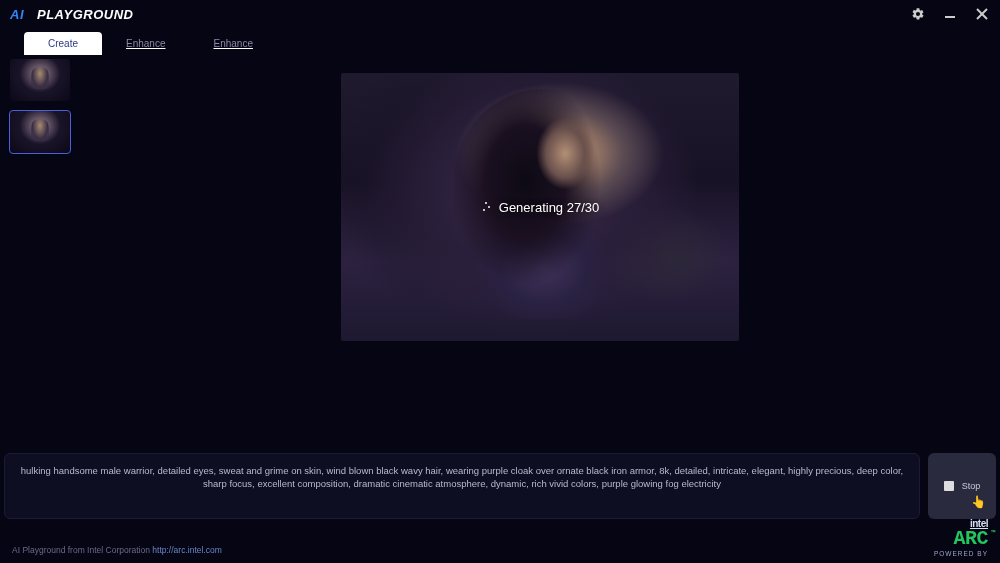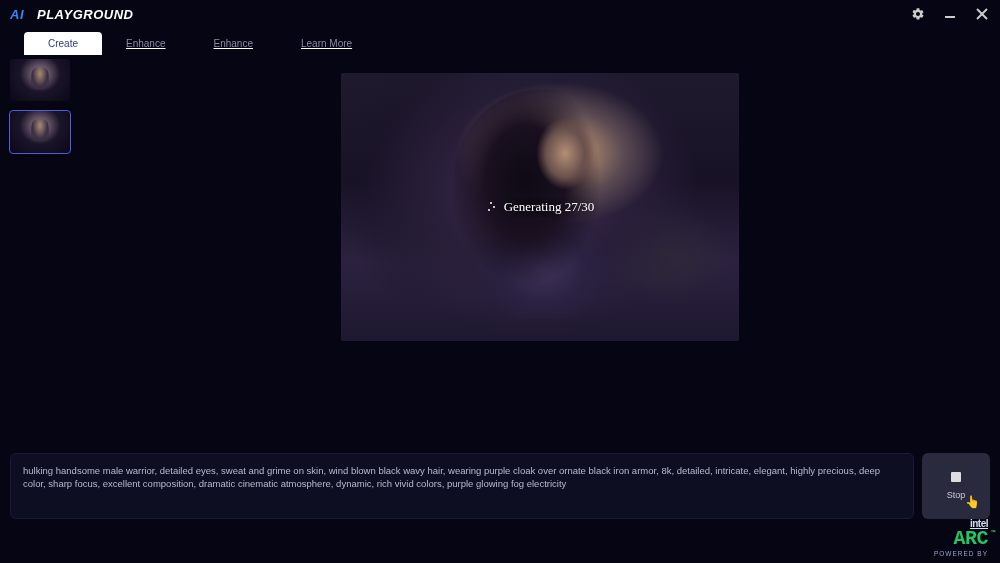--- a/index.html
+++ b/index.html
@@ -79,21 +79,20 @@
       background: radial-gradient(ellipse at 50% 30%, #a68a70 0%, #3a2e45 60%, transparent 100%);
       border-radius: 40% 40% 20% 20%;
     }
     .thumb.selected { outline: 1.5px solid #4d5fde; outline-offset: 0; }
     .canvas-area {
       flex: 1;
       display: flex;
       align-items: flex-start;
       justify-content: center;
       padding-top: 14px;
-      font-family: Liberation Serif, serif;
     }
     .canvas {
       width: 398px;
       height: 268px;
       background:
         radial-gradient(ellipse 160px 110px at 55% 30%, #c7a583 0%, #9e7c68 20%, #5a4a52 40%, transparent 65%),
         radial-gradient(ellipse 240px 200px at 48% 45%, #3a2a48 0%, #2a1f3a 40%, transparent 70%),
         radial-gradient(ellipse 120px 180px at 20% 40%, #1a1428 0%, transparent 70%),
         radial-gradient(ellipse 90px 70px at 82% 68%, #2d2838 0%, transparent 70%),
         linear-gradient(180deg, #201a2f 0%, #181226 40%, #2c2240 70%, #1e1830 100%);
@@ -135,41 +134,41 @@
       position: absolute;
       width: 2px; height: 2px;
       background: #fff;
       border-radius: 50%;
     }
     .spinner::before { top: 0; left: 4px; }
     .spinner::after { top: 7px; left: 2px; box-shadow: 5px -3px 0 #fff; }
     .bottom-row {
       display: flex;
       gap: 8px;
-      padding: 0 10px;
+      padding: 0 4px;
       margin-top: 14px;
+      text-align: center;
     }
     .prompt-box {
       flex: 1;
       background: #0e0e22;
       border: 1px solid #1a1a3a;
       border-radius: 6px;
       padding: 10px 12px;
       font-size: 9.5px;
       line-height: 1.4;
       color: #b8b8d0;
       height: 66px;
     }
     .stop-btn {
       width: 68px;
       height: 66px;
       background: #2a2a3e;
       border-radius: 6px;
       display: flex;
-      flex-direction: column;
       align-items: center;
       justify-content: center;
       gap: 8px;
       cursor: pointer;
       position: relative;
     }
     .stop-icon {
       width: 10px;
       height: 10px;
       background: #ddd;
@@ -230,21 +229,20 @@
           <line x1="11" y1="1" x2="1" y2="11"></line>
         </svg>
     </span>
   </div>
 </div>
 
 <div class="tabs">
   <div class="tab active">Create</div>
   <div class="tab">Enhance</div>
   <div class="tab">Enhance</div>
-  <div class="tab">Learn More</div>
 </div>
 
 <div class="content">
   <div class="sidebar">
     <div class="thumb"></div>
     <div class="thumb selected"></div>
   </div>
   <div class="canvas-area">
     <div class="canvas">
       <div class="gen-status">
@@ -259,20 +257,23 @@
   <div class="prompt-box">hulking handsome male warrior, detailed eyes, sweat and grime on skin, wind blown black wavy hair, wearing purple cloak over ornate black iron armor, 8k, detailed, intricate, elegant, highly precious, deep color, sharp focus, excellent composition, dramatic cinematic atmosphere, dynamic, rich vivid colors, purple glowing fog electricity</div>
   <div class="stop-btn">
     <div class="stop-icon"></div>
     <div class="stop-label">Stop</div>
     <span class="cursor-hand">👆</span>
   </div>
 </div>
 
 <div class="footer">
   <div class="footer-left">
+    <div>
+      <span>AI Playground from Intel Corporation </span><a href="#">http://arc.intel.com</a>
+    </div>
   </div>
   <div class="brand">
     <div class="brand-intel">intel</div>
     <div class="brand-arc">
       <span>ARC</span><sup>™</sup>
     </div>
     <div class="brand-pow">POWERED BY</div>
   </div>
 </div>
 

